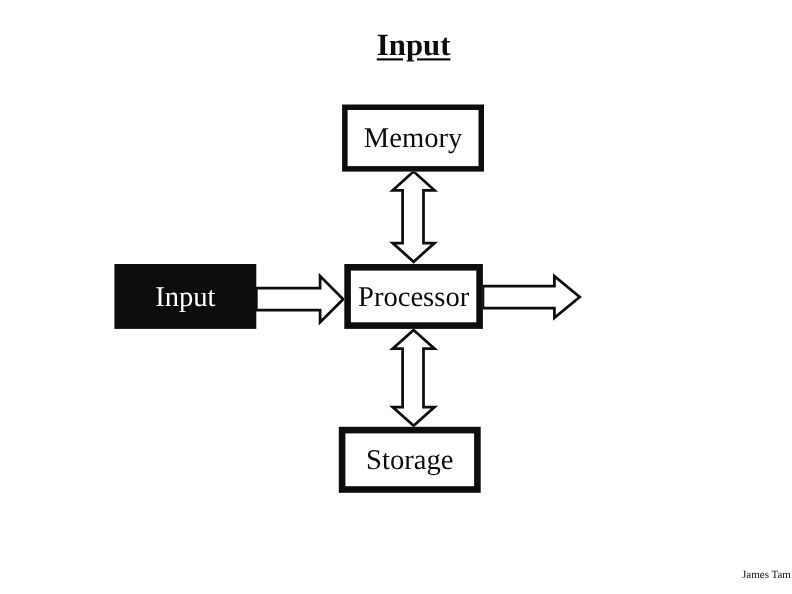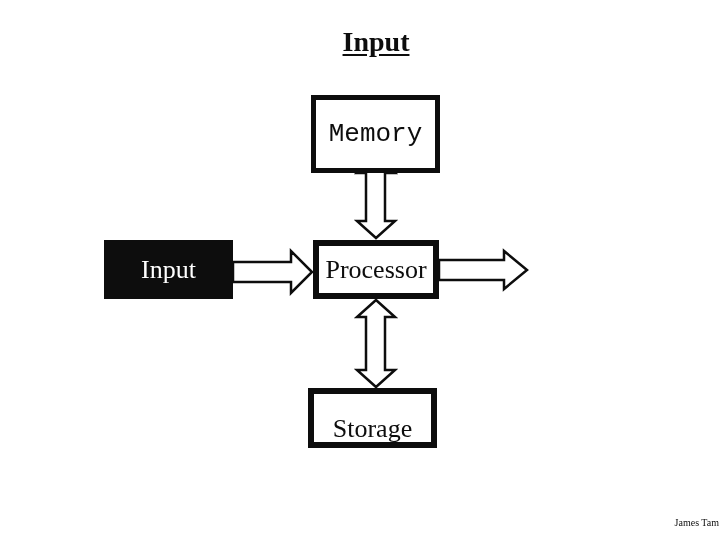--- a/index.html
+++ b/index.html
@@ -48,24 +48,24 @@
     box-sizing: border-box;
     background: #ffffff;
     border: 5px solid #0d0d0d;
     display: flex;
     align-items: center;
     justify-content: center;
     font-size: 26px;
     color: #0d0d0d;
     line-height: 1;
   }
-  .box.memory    { left: 291px; top:  95px; width: 129px; height: 78px; font-family: Liberation Mono, monospace; }
+  .box.memory    { left: 291px; top:  95px; width: 129px; height: 61px; }
   .box.processor { left: 293px; top: 240px; width: 126px; height: 59px; border-width: 6px; }
   .box.output    { left: 508px; top: 242px; width: 125px; height: 60px; }
-  .box.storage   { left: 288px; top: 388px; width: 129px; height: 60px; border-width: 6px; align-items: flex-end; }
+  .box.storage   { left: 288px; top: 388px; width: 129px; height: 60px; border-width: 6px; }
   .box.input-node {
     left: 84px; top: 240px; width: 129px; height: 59px;
     background: #0d0d0d;
     border: none;
     color: #ffffff;
   }
   .footer-credit {
     position: absolute;
     top: 517px;
     right: 21px;

